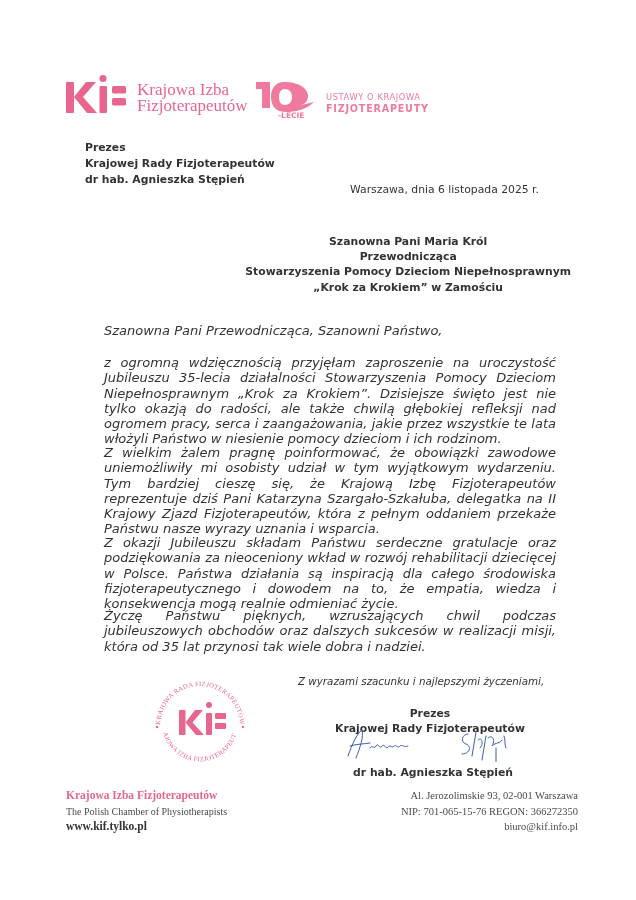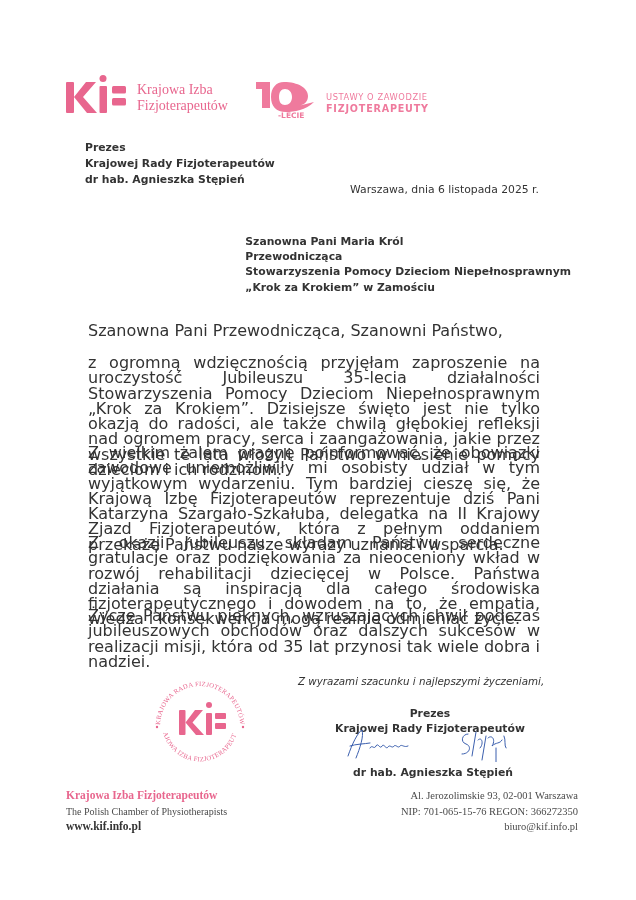--- a/index.html
+++ b/index.html
@@ -3,35 +3,35 @@
 <meta charset="utf-8">
 <style>
   * { margin: 0; padding: 0; box-sizing: border-box; }
   html, body { width: 636px; height: 900px; background: #ffffff; overflow: hidden; }
   body { position: relative; font-family: "DejaVu Sans", "Liberation Sans", sans-serif; color: #2a2a2a; }
 
   .abs { position: absolute; }
 
   
   .kif-logo { left: 66px; top: 75px; width: 62px; height: 40px; }
-  .kif-name { left: 137px; top: 82px; font-family: "Liberation Serif", "DejaVu Serif", serif; font-size: 14px; line-height: 16px; color: #e8668e; }
+  .kif-name { left: 137px; top: 82px; font-family: "Liberation Serif", "DejaVu Serif", serif; font-size: 17px; line-height: 16px; color: #e8668e; }
   .anniv-logo { left: 254px; top: 78px; width: 70px; height: 40px; }
   .anniv-text { left: 326px; top: 92px; font-family: "DejaVu Sans", sans-serif; color: #ef7a9d; }
   .anniv-line1 { font-size: 8.3px; letter-spacing: 0.6px; line-height: 11px; }
   .anniv-line2 { font-size: 9.6px; font-weight: bold; letter-spacing: 0.8px; line-height: 12px; }
 
   
   .sender { left: 85px; top: 140px; font-size: 10.8px; font-weight: bold; line-height: 16px; color: #333; font-family: "DejaVu Sans", sans-serif; }
 
   .date { right: 97px; top: 183px; font-size: 10.8px; color: #333; }
 
-  .recipient { right: 65px; top: 234px; font-size: 10.8px; font-weight: bold; line-height: 15.2px; text-align: left; color: #333; }
+  .recipient { right: 65px; top: 234px; font-size: 10.8px; font-weight: bold; line-height: 15.2px; text-align: center; color: #333; }
 
   
-  .body-text { left: 88px; width: 452px; font-size: 16px; line-height: 15.3px; color: #333; text-align: justify; }
+  .body-text { left: 104px; width: 452px; font-size: 13px; font-style: italic; line-height: 15.3px; color: #333; text-align: justify; }
   .body-text.last-left { text-align-last: left; }
   .greeting { top: 323px; }
   .p1 { top: 355px; }
   .p2 { top: 445px; }
   .p3 { top: 535px; }
   .p4 { top: 608px; }
 
   .closing { left: 298px; top: 675px; font-size: 10.3px; font-style: italic; color: #333; }
 
   .sign-block { left: 320px; top: 706px; width: 220px; text-align: center; font-size: 10.8px; font-weight: bold; line-height: 15px; color: #333; }
@@ -75,21 +75,21 @@
 <div class="abs anniv-logo">
   <svg width="70" height="40" viewBox="0 0 70 40">
     <g fill="#ef7a9d">
       <polygon points="2,4 16,4 16,30 8,30 8,11 2,11"></polygon>
       <path d="M30 4 C44 4 54 10 54 18 C54 24 50 27 44 28 L60 24 C52 32 40 34 32 34 C22 34 17 28 17 19 C17 10 22 4 30 4 Z M31 11 C27 11 25 14 25 19 C25 24 27 27 31 27 C35 27 38 24 38 19 C38 14 35 11 31 11 Z"></path>
       <text x="24" y="40" font-size="7.5" font-weight="bold" font-family="DejaVu Sans, sans-serif">-LECIE</text>
     </g>
   </svg>
 </div>
 <div class="abs anniv-text">
-  <div class="anniv-line1">USTAWY O ZAWODZIE</div>
+  <div class="anniv-line1">USTAWY O KRAJOWA</div>
   <div class="anniv-line2">FIZJOTERAPEUTY</div>
 </div>
 
 <div class="abs sender">
   <div>Prezes</div>
   <div>Krajowej Rady Fizjoterapeutów</div>
   <div>dr hab. Agnieszka Stępień</div>
 </div>
 
 <div class="abs date">Warszawa, dnia 6 listopada 2025 r.</div>
@@ -146,20 +146,20 @@
     <path d="M132 8 C126 8 124 16 130 18 C136 20 134 28 126 28"></path>
     <path d="M140 6 L136 30 M142 14 C146 10 148 18 144 22 M150 10 L146 34 M152 12 C156 8 160 14 156 20 C160 16 164 18 166 14 M168 10 C170 14 168 20 170 22"></path>
     <path d="M160 22 L160 36"></path>
   </svg>
 </div>
 <div class="abs sign-name">dr hab. Agnieszka Stępień</div>
 
 <div class="abs footer-left">
   <div class="fl-name">Krajowa Izba Fizjoterapeutów</div>
   <div class="fl-en">The Polish Chamber of Physiotherapists</div>
-  <div class="fl-www">www.kif.info.pl</div>
+  <div class="fl-www">www.kif.tylko.pl</div>
 </div>
 
 <div class="abs footer-right">
   <div>Al. Jerozolimskie 93, 02-001 Warszawa</div>
   <div>NIP: 701-065-15-76  REGON: 366272350</div>
   <div>biuro@kif.info.pl</div>
 </div>
 
 </body></html>

